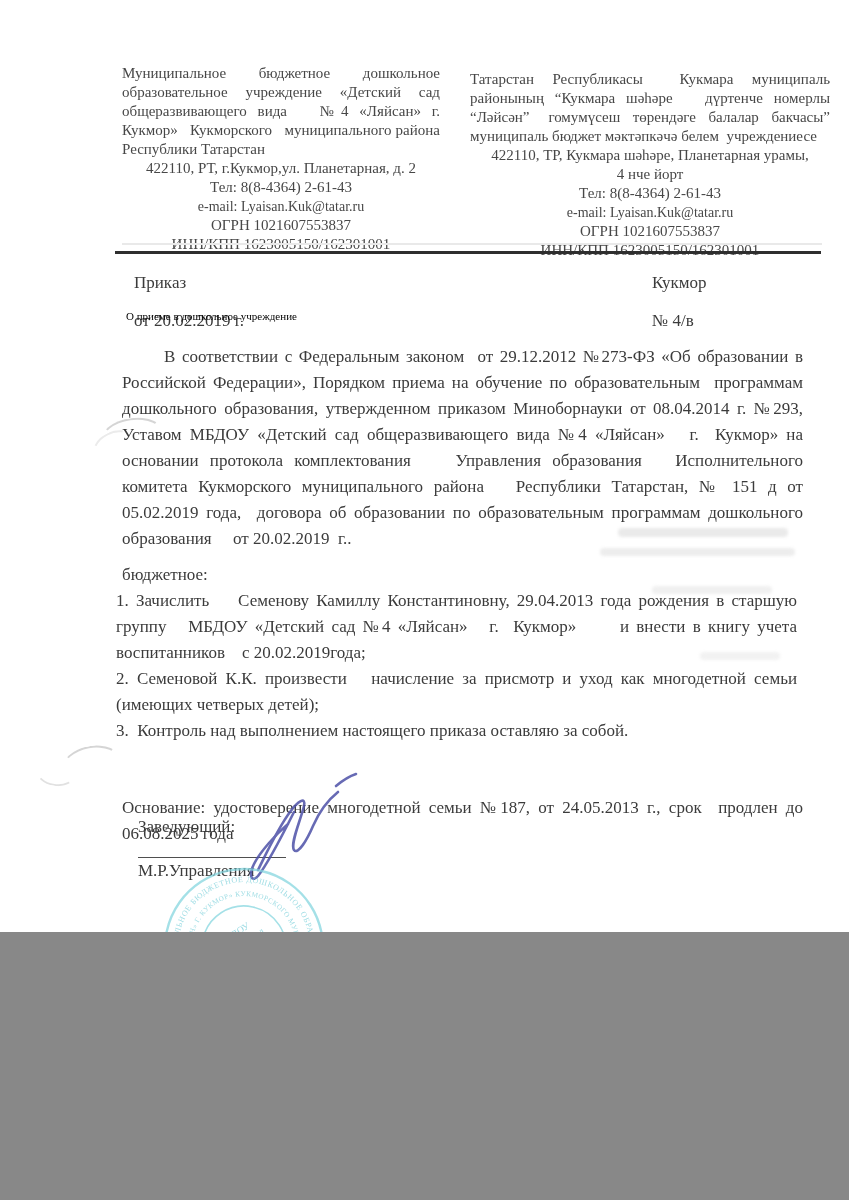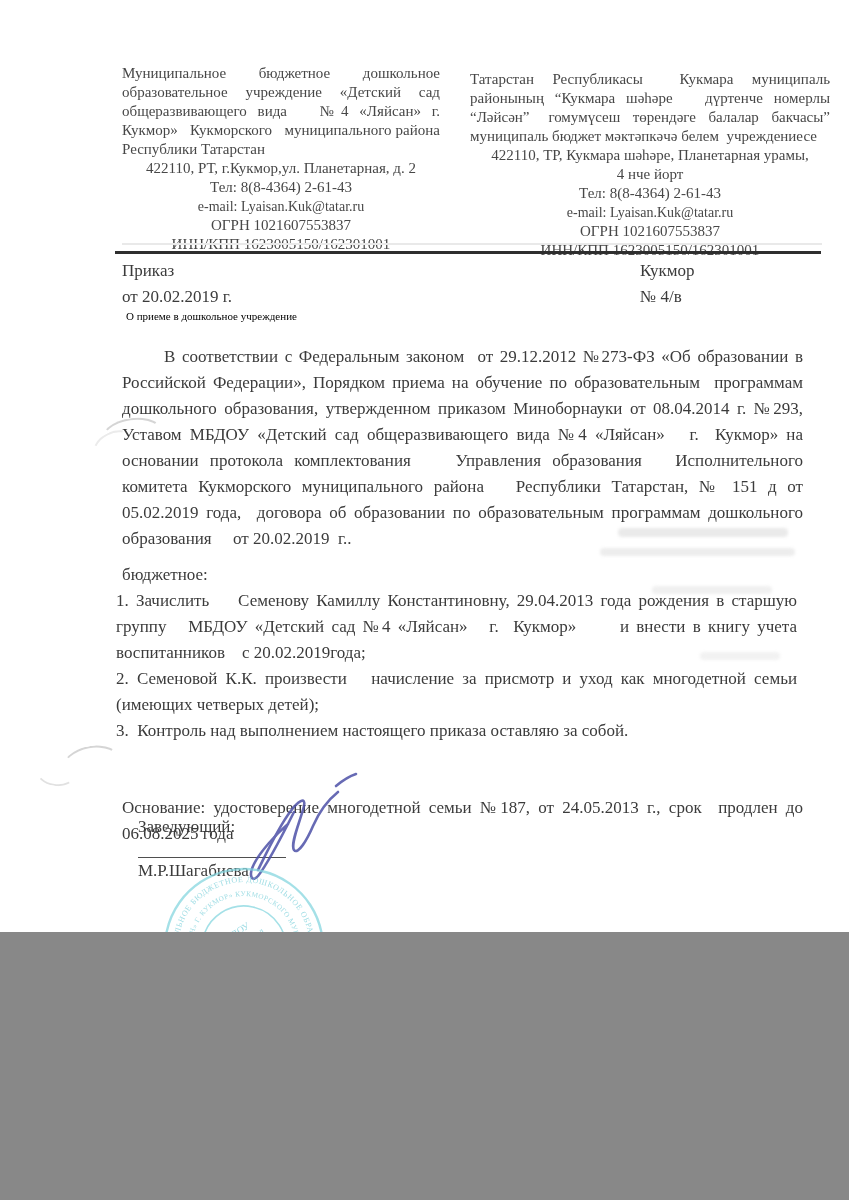--- a/index.html
+++ b/index.html
@@ -30,21 +30,21 @@
   }
   .rule{
     position:absolute;left:115px;top:251px;width:706px;height:3px;
     background:#2e2e2e;
   }
   
   .order-head{
     position:absolute;left:122px;top:258px;width:690px;height:56px;
     font-size:17px;line-height:26px;
   }
-  .order-left p,.order-right p{margin:0;}
+  .order-left p,.order-right p{margin:12px;}
   .order-right{position:absolute;left:518px;top:0;}
   .doc-title{
     position:absolute;left:122px;top:306px;margin:4px;
     font-size:11px;font-weight:normal;color:#000000;
   }
   
   .bodytext{
     font-size:17px;line-height:26px;
     text-align:justify;white-space:pre-wrap;margin:0;
   }
@@ -137,21 +137,21 @@
     <p class="bodytext">1. Зачислить    Семенову Камиллу Константиновну, 29.04.2013 года рождения в старшую группу   МБДОУ «Детский сад №4 «Ляйсан»   г.  Кукмор»      и внести в книгу учета воспитанников    с 20.02.2019года;</p>
     <p class="bodytext">2. Семеновой К.К. произвести   начисление за присмотр и уход как многодетной семьи (имеющих четверых детей);</p>
     <p class="bodytext">3.  Контроль над выполнением настоящего приказа оставляю за собой.</p>
   </div>
 
   <p class="bodytext basis">Основание: удостоверение многодетной семьи №187, от 24.05.2013 г., срок  продлен до 06.08.2025 года</p>
 
   <div class="sign-row">
     <span>Заведующий:</span>
     <span class="sign-line"></span>
-    <span>М.Р.Шагабиева</span>
+    <span>М.Р.Управления</span>
   </div>
 
   <svg class="signature-svg" width="150" height="120" viewBox="0 0 150 120">
     <g fill="none" stroke="#4d51a8" stroke-width="2.6" stroke-linecap="round" opacity="0.85">
       <path d="M 30 104 C 38 88, 50 62, 62 46 C 70 35, 78 30, 76 40 C 72 56, 62 78, 66 84 C 70 89, 79 74, 85 60 C 92 44, 100 34, 110 26"></path>
       <path d="M 66 46 C 54 70, 38 100, 30 110 C 24 117, 20 110, 26 98 C 32 86, 48 68, 60 58"></path>
       <path d="M 108 20 C 114 15, 122 10, 128 8"></path>
     </g>
   </svg>
 

